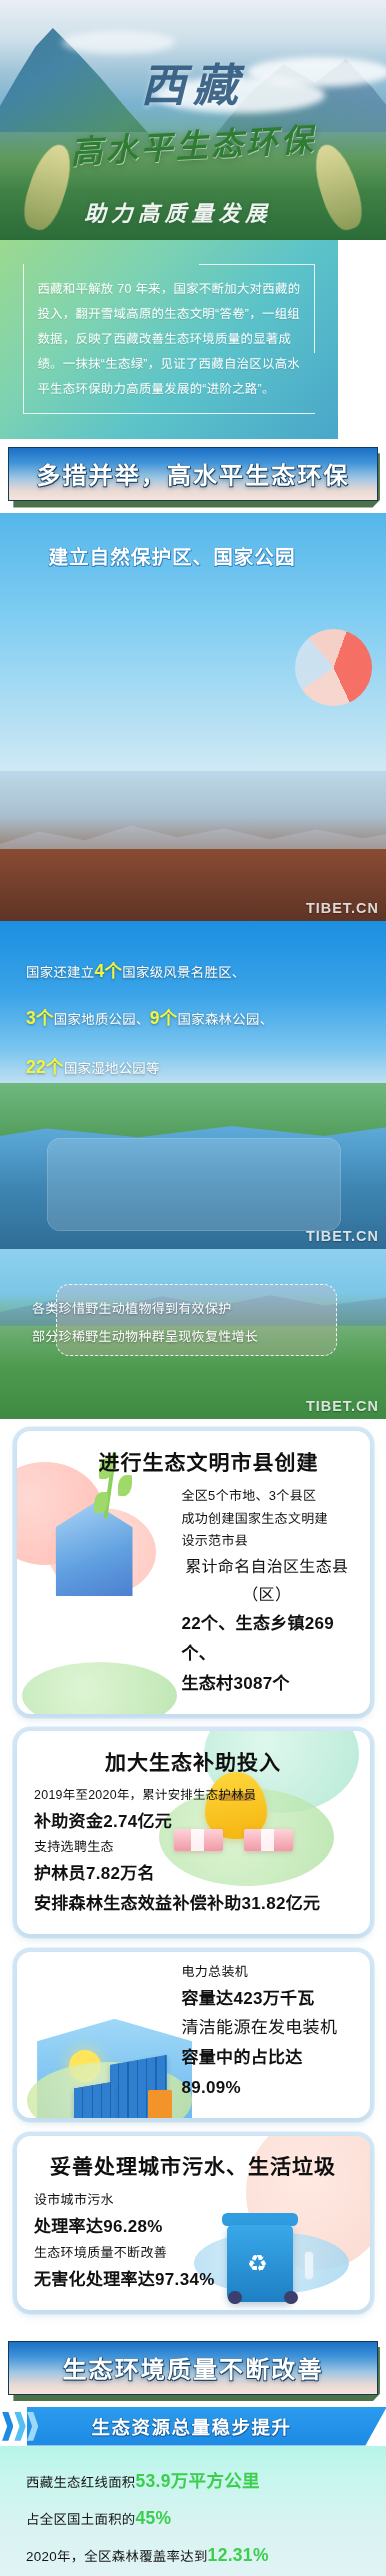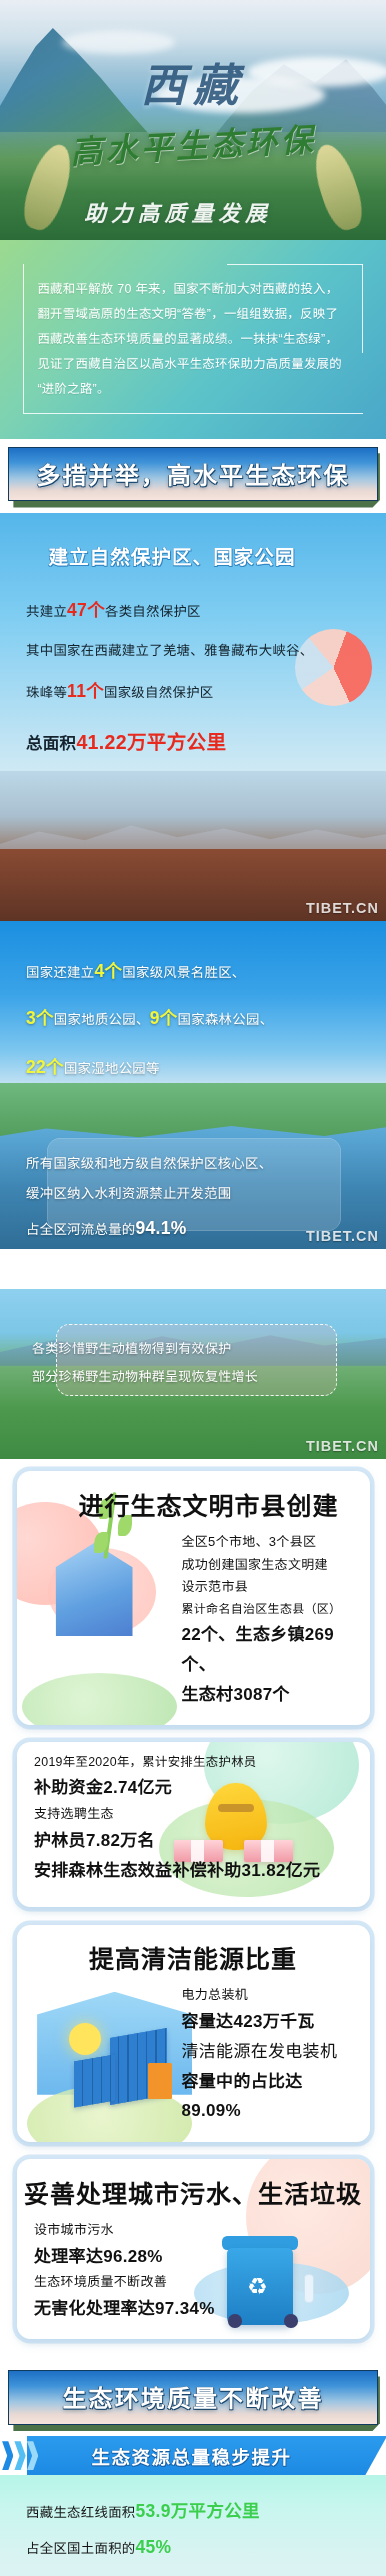--- a/index.html
+++ b/index.html
@@ -68,21 +68,21 @@
     position:absolute; bottom:9.3px; width:36px; height:88px;
     background:linear-gradient(180deg,rgba(240,225,160,.85),rgba(214,190,110,.55));
     border-radius:50% 50% 40% 40%;
     filter:blur(0.2px);
   }
   .wheat.l{ left:30px; transform:rotate(18deg); }
   .wheat.r{ right:30px; transform:rotate(-18deg); }
 
   
   .intro{
-    position:relative; width:386px; padding:24px 23px 25px;
+    position:relative; width:338px; padding:24px 23px 25px;
     background:linear-gradient(135deg,#9bd98f 0%,#7fd3b0 30%,#5cc3c9 60%,#49a7c9 100%);
   }
   .intro-box{
     border:1px solid rgba(255,255,255,.85);
     border-top:none; border-right:none;
     padding:13.4px 12.4px 11.3px 13.4px;
     position:relative;
   }
   .intro-box:before{
     content:""; position:absolute; right:0; top:0; width:40%; height:1px; background:rgba(255,255,255,.85);
@@ -137,21 +137,20 @@
 
   
   .sky{
     background:linear-gradient(180deg,#55b6ea 0%,#7fcdf2 40%,#aadcf3 72%,#cfe9f4 100%);
   }
   .sky-deep{
     background:linear-gradient(180deg,#1b8fe0 0%,#3aa3e8 45%,#7cc6ef 80%,#bfe0f2 100%);
   }
   .grass{
     background:linear-gradient(180deg,#8fd0ef 0%,#7cc6e6 26%,#6fae74 46%,#4d9a4e 70%,#3e8a43 100%);
-    margin-top:40px;
   }
   .lake{
     background:linear-gradient(180deg,#7fbde6 0%,#5aa7d6 30%,#3f86b4 62%,#2f6d95 100%);
   }
   .desert{
     background:linear-gradient(180deg,#bcd8e8 0%,#a9bfcf 30%,#9a8274 52%,#7d4e38 74%,#63392a 100%);
   }
 
   .glass{
     position:absolute; border-radius:13.4px;
@@ -178,21 +177,21 @@
     position:relative; width:353px; margin:0 auto 17.5px;
     background:#ffffff;
     border-radius:13.4px;
     box-shadow:0 0 0 4.6px rgba(178,214,240,.55), 0 3.1px 9.3px rgba(120,160,190,.35);
     overflow:hidden;
     min-height:165px;
   }
   .card-title{
     position:relative; z-index:3; text-align:center; padding-top:14.4px;
     font-family:"Liberation Serif","DejaVu Serif",serif;
-    font-size:25px; font-weight:700; letter-spacing:1px; color:#101010;
+    font-size:21px; font-weight:700; letter-spacing:1px; color:#101010;
   }
   .card-title.offset-l{ text-align:center; padding-left:31px; }
   .card-body{
     position:relative; z-index:3; padding:9.3px 17.5px 15.5px;
     font-size:13px; line-height:1.9; color:#111;
   }
   .card-body.right{ padding-left:165px; }
   .card-body.left{ padding-right:65px; }
   .big{ font-weight:700; font-size:17px; }
 
@@ -322,51 +321,39 @@
         <div class="plate-text">多措并举，高水平生态环保</div>
       </div>
     </div>
   </div>
 
   <div class="photo sky" style="height:258px;">
     <div class="pie" style="right:14.4px;top:116px;"></div>
     <div class="ph-text" style="top:28px;">
       <div class="line ln-white" style="text-align:center;font-family:'Liberation Serif',serif;font-size:19.6px;font-weight:700;letter-spacing:1px;text-shadow:1px 1px 0 #2f86c4,-0.5px -0.5px 0 #2f86c4,0.5px -0.5px 0 #2f86c4,-0.5px 0.5px 0 #2f86c4;">建立自然保护区、国家公园</div>
     </div>
-    <div class="ph-text" style="top:82px;">
-      <div class="line ln-dark"><span>共建立</span><span class="num-red">47个</span><span>各类自然保护区</span></div>
-      <div class="line ln-dark" style="margin-top:13.4px;">其中国家在西藏建立了羌塘、雅鲁藏布大峡谷、</div>
-      <div class="line ln-dark" style="margin-top:13.4px;"><span>珠峰等</span><span class="num-red">11个</span><span>国家级自然保护区</span></div>
-      <div class="line ln-dark" style="margin-top:18.5px;"><span style="font-size:16.5px;font-weight:700;">总面积</span><span class="num-red" style="font-size:19.6px;">41.22万平方公里</span></div>
-
-    </div>
   </div>
 
   <div class="photo desert" style="height:150px;">
     <div style="position:absolute;left:0;top:44px;width:386px;height:49px;background:linear-gradient(180deg,#b9c6d4,#9b8d8a);opacity:.8;clip-path:polygon(0 60%,10% 34%,22% 52%,34% 22%,46% 46%,58% 28%,70% 50%,82% 30%,94% 48%,100% 40%,100% 100%,0 100%);"></div>
     <div style="position:absolute;left:0;bottom:0;width:386px;height:72px;background:linear-gradient(180deg,#8a4b33,#5e3425);"></div>
     <div class="watermark">TIBET.CN</div>
   </div>
 
   <div class="photo sky-deep" style="height:162px;">
     <div class="ph-text" style="top:35px;">
       <div class="line ln-white"><span>国家还建立</span><span class="num-yellow">4个</span><span>国家级风景名胜区、</span></div>
       <div class="line ln-white" style="margin-top:16.5px;"><span class="num-yellow">3个</span><span>国家地质公园、</span><span class="num-yellow">9个</span><span>国家森林公园、</span></div>
       <div class="line ln-white" style="margin-top:19px;"><span class="num-yellow">22个</span><span>国家湿地公园等</span></div>
     </div>
   </div>
 
   <div class="photo lake" style="height:166px;">
     <div style="position:absolute;left:0;top:0;width:386px;height:62px;background:linear-gradient(180deg,#6fb87f,#4f9a58);clip-path:polygon(0 0,100% 0,100% 72%,84% 86%,60% 70%,36% 88%,12% 74%,0 86%);"></div>
     <div class="glass" style="left:47px;top:55px;width:294px;height:93px;"></div>
-    <div class="ph-text" style="top:69px;">
-      <div class="line ln-white">所有国家级和地方级自然保护区核心区、</div>
-      <div class="line ln-white" style="margin-top:7.2px;">缓冲区纳入水利资源禁止开发范围</div>
-      <div class="line ln-white" style="margin-top:7.2px;"><span>占全区河流总量的</span><span class="num-white">94.1%</span></div>
-    </div>
     <div class="watermark">TIBET.CN</div>
   </div>
 
   <div class="photo grass" style="height:170px;">
     <div style="position:absolute;left:0;top:31px;width:386px;height:46px;background:linear-gradient(180deg,#7ea8c7,#5d87ab);opacity:.55;clip-path:polygon(0 70%,14% 44%,28% 62%,42% 36%,56% 58%,70% 34%,84% 56%,100% 40%,100% 100%,0 100%);"></div>
     <div class="glass-dash" style="left:56px;top:35px;width:281px;height:72px;"></div>
     <div class="ph-text" style="top:49px;padding:0 32px;">
       <div class="line ln-white" style="font-size:13px;">各类珍惜野生动植物得到有效保护</div>
       <div class="line ln-white" style="font-size:13px;margin-top:5.2px;">部分珍稀野生动物种群呈现恢复性增长</div>
     </div>
@@ -382,50 +369,50 @@
       <div class="art house" style="left:39px;top:72px;"></div>
       <div class="art leafstem" style="left:91px;top:20.6px;height:67px;transform:rotate(8deg);"></div>
       <div class="art leaf" style="left:82px;top:27px;"></div>
       <div class="art leaf" style="left:101px;top:44px;"></div>
       <div class="art leaf" style="left:77px;top:61px;"></div>
       <div class="card-title offset-l">进行生态文明市县创建</div>
       <div class="card-body right">
         <div class="line" style="font-size:13px;">全区5个市地、3个县区</div>
         <div class="line" style="font-size:13px;">成功创建国家生态文明建</div>
         <div class="line" style="font-size:13px;">设示范市县</div>
-        <div class="line" style="font-size:12px;">累计命名自治区生态县（区）</div>
+        <div class="line" style="font-size:16px;text-align:center;">累计命名自治区生态县（区）</div>
         <div class="line big">22个、生态乡镇269个、</div>
         <div class="line big">生态村3087个</div>
       </div>
     </div>
 
     <div class="card">
       <div class="art blob-mint" style="right:10.3px;top:-36px;width:155px;height:118px;"></div>
       <div class="art blob-green" style="right:36px;top:57px;width:175px;height:98px;"></div>
       <div class="art moneybag" style="right:103px;top:41px;"></div>
       <div class="art bag-tie" style="right:116px;top:62px;"></div>
       <div class="art cash" style="right:147px;top:98px;"></div>
       <div class="art cash" style="right:77px;top:98px;"></div>
+      <div class="card-title">加大生态补助投入</div>
       <div class="card-body left">
         <div class="line" style="font-size:12.4px;">2019年至2020年，累计安排生态护林员</div>
         <div class="line big">补助资金2.74亿元</div>
         <div class="line" style="font-size:13px;">支持选聘生态</div>
         <div class="line big">护林员7.82万名</div>
         <div class="line big" style="padding-right:0;width:330px;">安排森林生态效益补偿补助31.82亿元</div>
       </div>
     </div>
 
     <div class="card">
       <div class="art sky-card" style="left:20.6px;top:67px;width:155px;height:103px;"></div>
       <div class="art sun" style="left:52px;top:98px;"></div>
       <div class="art blob-green" style="left:10.3px;bottom:-20.6px;width:165px;height:77px;background:radial-gradient(circle at 45% 40%,#e4f3c2,#c6e497);"></div>
       <div class="art panel-solar" style="left:93px;top:108px;"></div>
       <div class="art panel-solar" style="left:57px;top:133px;width:41px;height:46px;"></div>
       <div class="art" style="left:131px;top:138px;width:24px;height:36px;background:#f3942a;border-radius:1.5px;"></div>
-      <div class="card-title">提高清洁能源比重</div>
       <div class="card-body right">
         <div class="line" style="font-size:13px;">电力总装机</div>
         <div class="line big">容量达423万千瓦</div>
         <div class="line" style="font-size:17px;">清洁能源在发电装机</div>
         <div class="line big">容量中的占比达89.09%</div>
       </div>
     </div>
 
     <div class="card">
       <div class="art blob-pink" style="right:-20.6px;top:-20.6px;width:144px;height:155px;background:radial-gradient(circle at 40% 40%,#ffe1d6,#f7c9bb);opacity:.7;"></div>

